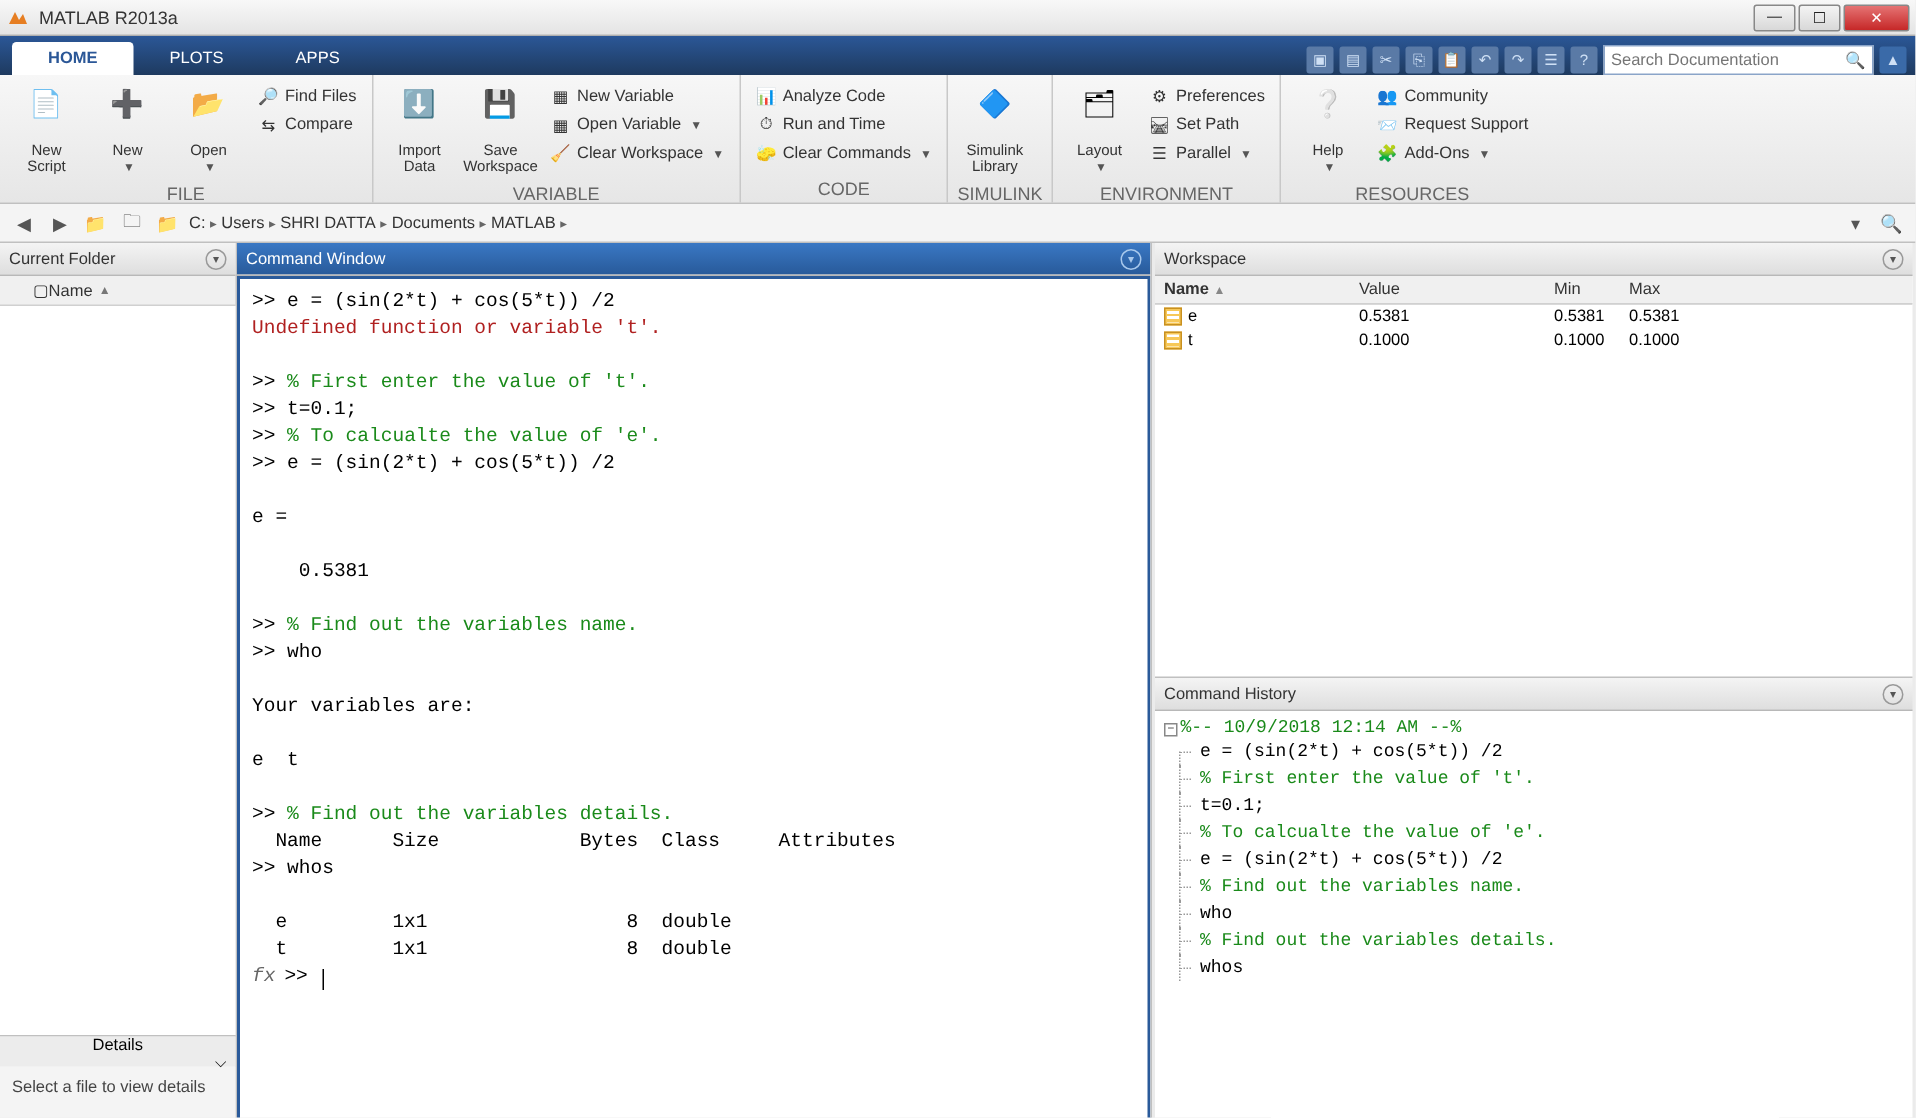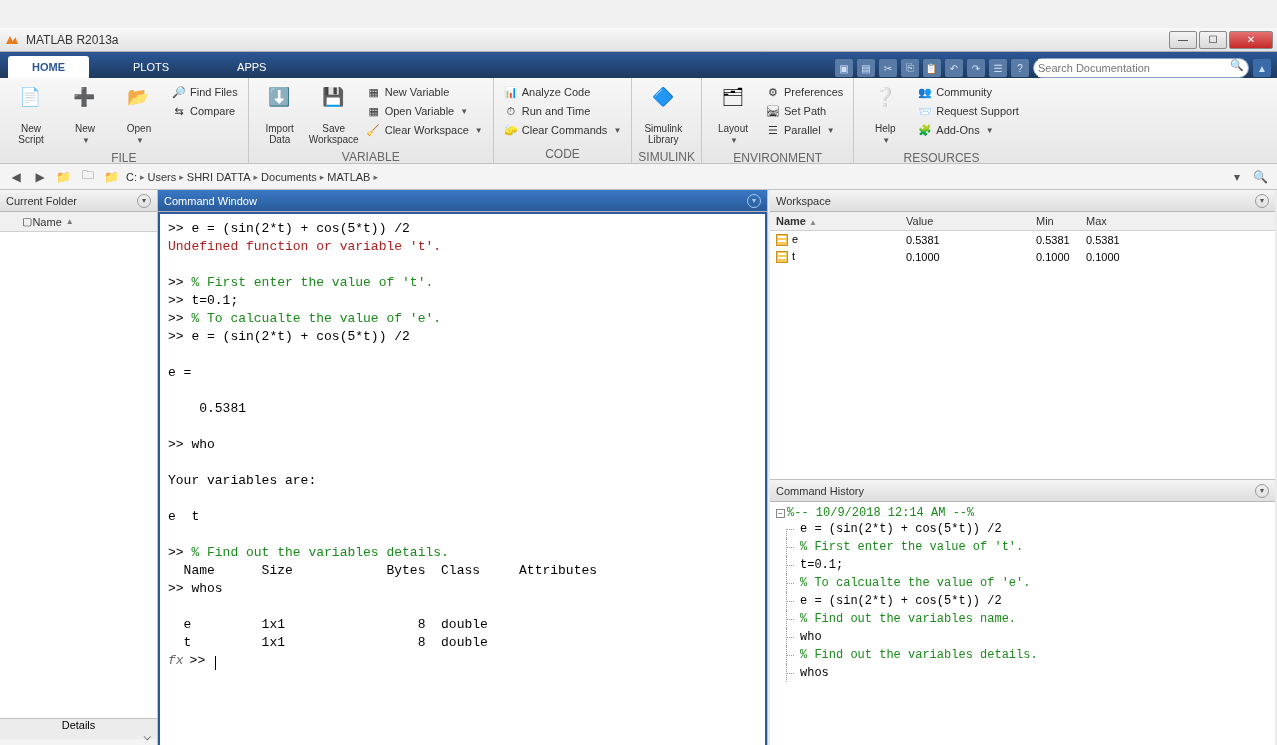--- a/index.html
+++ b/index.html
@@ -1,32 +1,32 @@
 <!DOCTYPE html>
 <html><head>
 <meta charset="utf-8">
 <style>
 * { box-sizing: border-box; margin: 0; padding: 0; }
 body { font-family: "Segoe UI", Arial, sans-serif; font-size: 12px; background: #f0f0f0; width: 1277px; height: 745px; overflow: hidden; }
 
 
-.titlebar { height: 24px; background: linear-gradient(#f8f8f8, #e4e4e4); display: flex; align-items: center; padding: 0 4px; border-bottom: 1px solid #b0b0b0; margin-top: 28px; }
+.titlebar { height: 24px; background: linear-gradient(#f8f8f8, #e4e4e4); display: flex; align-items: center; padding: 0 4px; border-bottom: 1px solid #b0b0b0; }
 .titlebar .logo { width: 16px; height: 16px; margin-right: 6px; }
 .titlebar .title { flex: 1; font-size: 12px; color: #333; }
 .winbtns { display: flex; }
 .winbtn { width: 28px; height: 18px; margin-left: 2px; background: linear-gradient(#f4f4f4,#d8d8d8); border: 1px solid #888; border-radius: 2px; display:flex;align-items:center;justify-content:center;font-size:10px;color:#222;}
 .winbtn.close { background: linear-gradient(#e57373,#c62828); color:#fff; width:44px;}
 
 
-.tabstrip { height: 26px; background: linear-gradient(#2b5797,#1e3a5f); display: flex; align-items: flex-end; padding-left: 8px; gap: 20px; }
+.tabstrip { height: 26px; background: linear-gradient(#2b5797,#1e3a5f); display: flex; align-items: flex-end; padding-left: 8px; }
 .tab { padding: 5px 24px; color: #fff; font-size: 11px; cursor: pointer; }
 .tab.active { background: #fff; color: #2b5797; border-radius: 3px 3px 0 0; font-weight: bold; }
 .tabstrip .right { margin-left:auto; display:flex; align-items:center; padding-right:6px; gap:4px;}
 .tabstrip .qicon { width:18px;height:18px;background:#5a7aa6;border-radius:2px;display:flex;align-items:center;justify-content:center;color:#cfe0f5;font-size:10px;}
-.searchbox { display:flex;background:#fff;border:1px solid #8aa4c8;height:20px;padding:0 4px;width:216px;border-radius:10px;}
+.searchbox { display:flex;align-items:center;background:#fff;border:1px solid #8aa4c8;height:20px;padding:0 4px;width:180px;border-radius:0;}
 .searchbox input{border:none;outline:none;font-size:11px;flex:1;color:#777;}
 .searchbox .sicon{color:#666;font-size:11px;}
 
 
 .ribbon { height: 86px; background: linear-gradient(#f7f7f7,#e6e6e6); border-bottom:1px solid #c0c0c0; display:flex; }
 .rgroup { border-right:1px solid #c8c8c8; padding:2px 6px 0 6px; display:flex;flex-direction:column; }
 .rgroup .items{display:flex;flex:1;align-items:flex-start;gap:4px;}
 .rgroup .glabel{text-align:center;font-size:12px;color:#666;padding:2px 0;}
 .bigbtn{display:flex;flex-direction:column;align-items:center;justify-content:center;width:50px;padding:3px 2px;cursor:pointer;border-radius:2px;}
 .bigbtn .icn{width:28px;height:28px;display:flex;align-items:center;justify-content:center;font-size:18px;}
@@ -332,20 +332,21 @@
         <div class="line plain"> </div>
         <div class="line"><span>&gt;&gt; </span><span class="cmt">% First enter the value of 't'.</span></div>
         <div class="line plain">&gt;&gt; t=0.1;</div>
         <div class="line"><span>&gt;&gt; </span><span class="cmt">% To calcualte the value of 'e'.</span></div>
         <div class="line plain">&gt;&gt; e = (sin(2*t) + cos(5*t)) /2</div>
         <div class="line plain">&nbsp;</div>
         <div class="line plain">e =</div>
         <div class="line plain">&nbsp;</div>
         <div class="line plain">    0.5381</div>
         <div class="line plain">&nbsp;</div>
+        <div class="line"><span>&gt;&gt; </span><span class="cmt">% Find out the variables name.</span></div>
         <div class="line plain">&gt;&gt; who</div>
         <div class="line plain">&nbsp;</div>
         <div class="line plain">Your variables are:</div>
         <div class="line plain">&nbsp;</div>
         <div class="line plain">e  t  </div>
         <div class="line plain">&nbsp;</div>
         <div class="line"><span>&gt;&gt; </span><span class="cmt">% Find out the variables details.</span></div>
         <div class="line plain">  Name      Size            Bytes  Class     Attributes</div>
         <div class="line plain">&gt;&gt; whos</div>
         <div class="line plain">&nbsp;</div>

